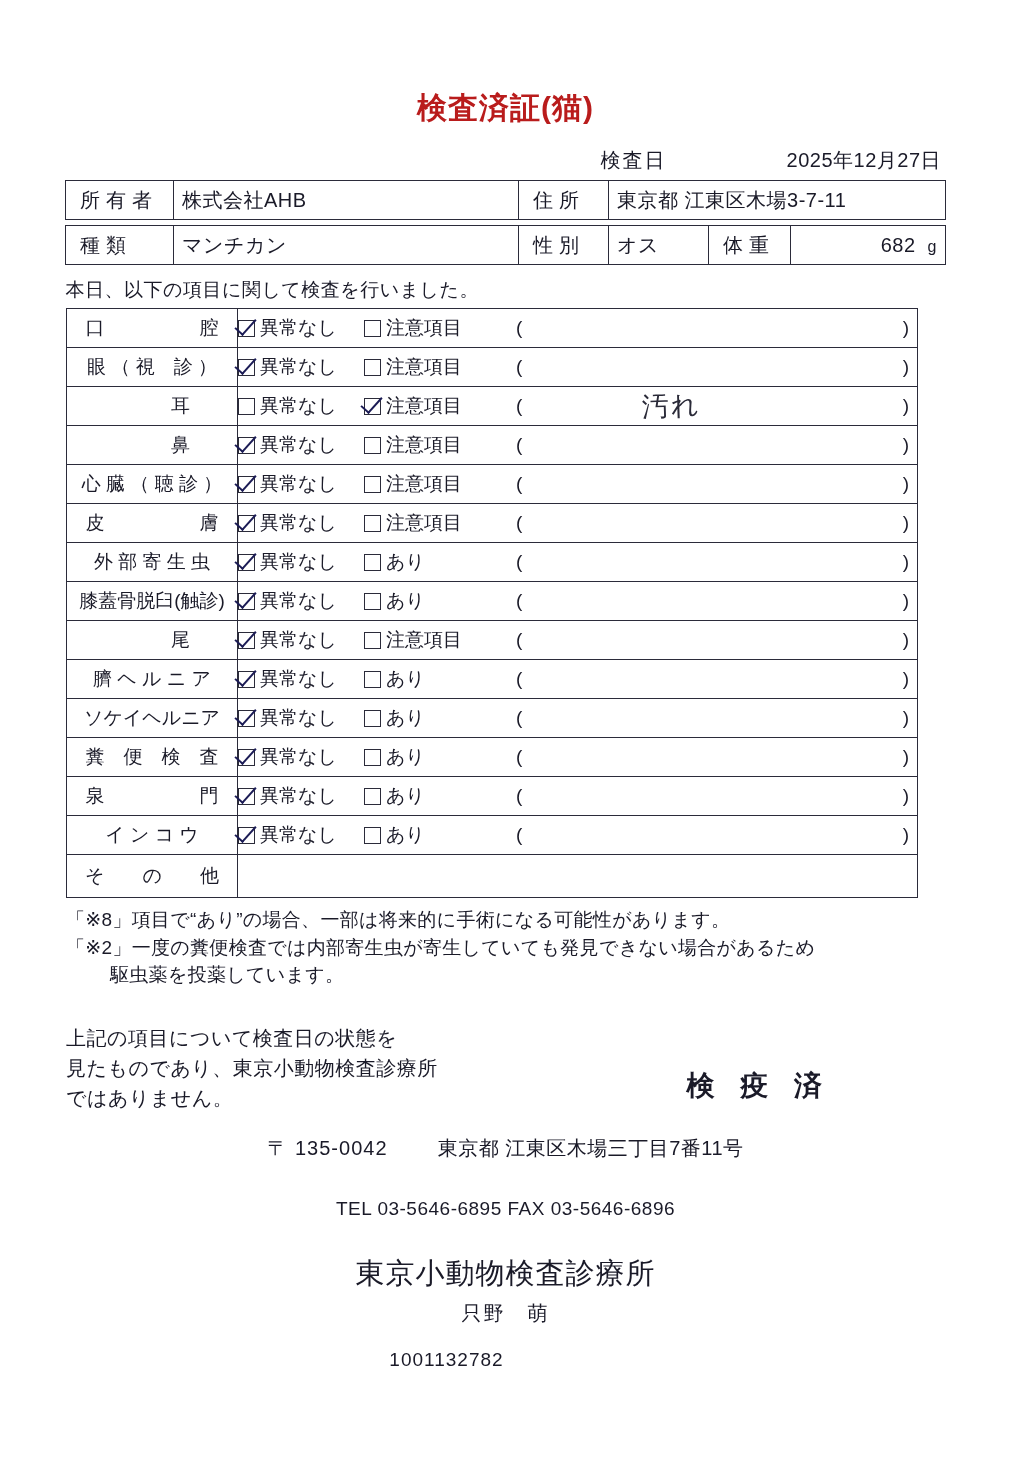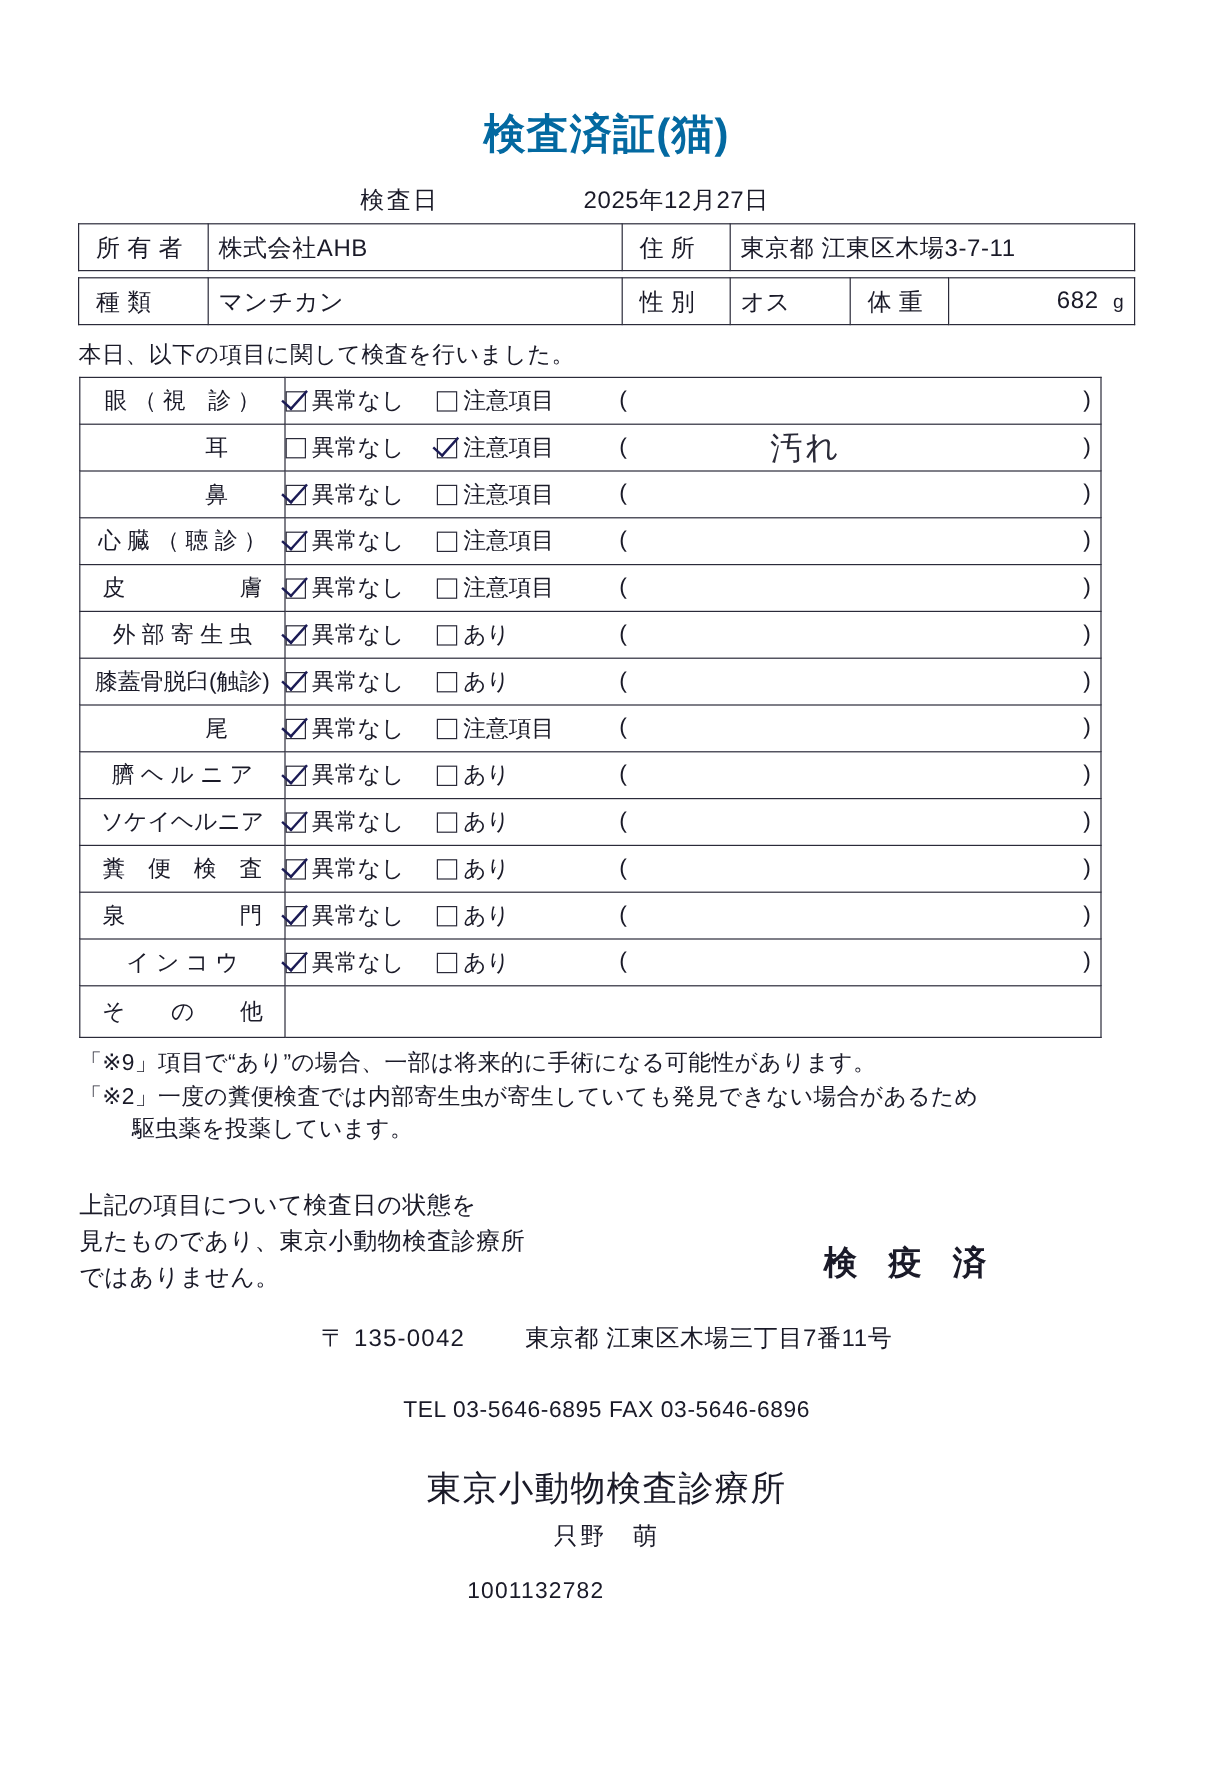--- a/index.html
+++ b/index.html
@@ -19,32 +19,32 @@
     position: relative;
     width: 1011px;
     height: 1472px;
     padding: 0;
     box-sizing: border-box;
   }
 
   
   .title {
     text-align: center;
-    font-size: 35px;
+    font-size: 30px;
     letter-spacing: 1px;
     font-weight: 700;
     margin: 0;
     padding-top: 88px;
-    color: #0369a1;
+    color: #b91c1c;
   }
 
   
   .examdate-row {
     display: flex;
-    justify-content: center;
+    justify-content: flex-end;
     align-items: baseline;
     padding: 18px 70px 6px 0;
     font-size: 20px;
   }
   .examdate-row .lbl {
     margin-right: 120px;
     letter-spacing: 2px;
   }
   .examdate-row .val {
     letter-spacing: 0.5px;
@@ -278,20 +278,37 @@
     </table>
 
   <div class="info-gap"></div>
 
 
   <div class="notice">本日、以下の項目に関して検査を行いました。</div>
 
   <table class="checklist">
     <tbody id="checklist-body">
         <tr>
+          <td class="ck-name">口　　　　　腔</td>
+          <td class="ck-body">
+            <div class="optrow">
+              <span class="opt opt-normal checked">
+                <span class="bx"></span>
+                <span>異常なし</span>
+              </span>
+              <span class="opt opt-note">
+                <span class="bx"></span>
+                <span>注意項目</span>
+              </span>
+              <span class="paren-open">(</span>
+              <span class="paren-close">)</span>
+            </div>
+          </td>
+        </tr>
+        <tr>
           <td class="ck-name">眼 （ 視　診 ）</td>
           <td class="ck-body">
             <div class="optrow">
               <span class="opt opt-normal checked">
                 <span class="bx"></span>
                 <span>異常なし</span>
               </span>
               <span class="opt opt-note">
                 <span class="bx"></span>
                 <span>注意項目</span>
@@ -507,21 +524,21 @@
           </td>
         </tr>
         <tr class="ck-other">
           <td class="ck-name">そ　　の　　他</td>
           <td class="ck-body"></td>
         </tr>
       </tbody>
   </table>
 
   <div class="footnotes">
-    <div>「※9」項目で“あり”の場合、一部は将来的に手術になる可能性があります。</div>
+    <div>「※8」項目で“あり”の場合、一部は将来的に手術になる可能性があります。</div>
     <div>「※2」一度の糞便検査では内部寄生虫が寄生していても発見できない場合があるため</div>
     <div class="indent">駆虫薬を投薬しています。</div>
   </div>
 
   <div class="lower">
     <div class="disclaimer">
       <div>上記の項目について検査日の状態を</div>
       <div>見たものであり、東京小動物検査診療所</div>
       <div>ではありません。</div>
     </div>

